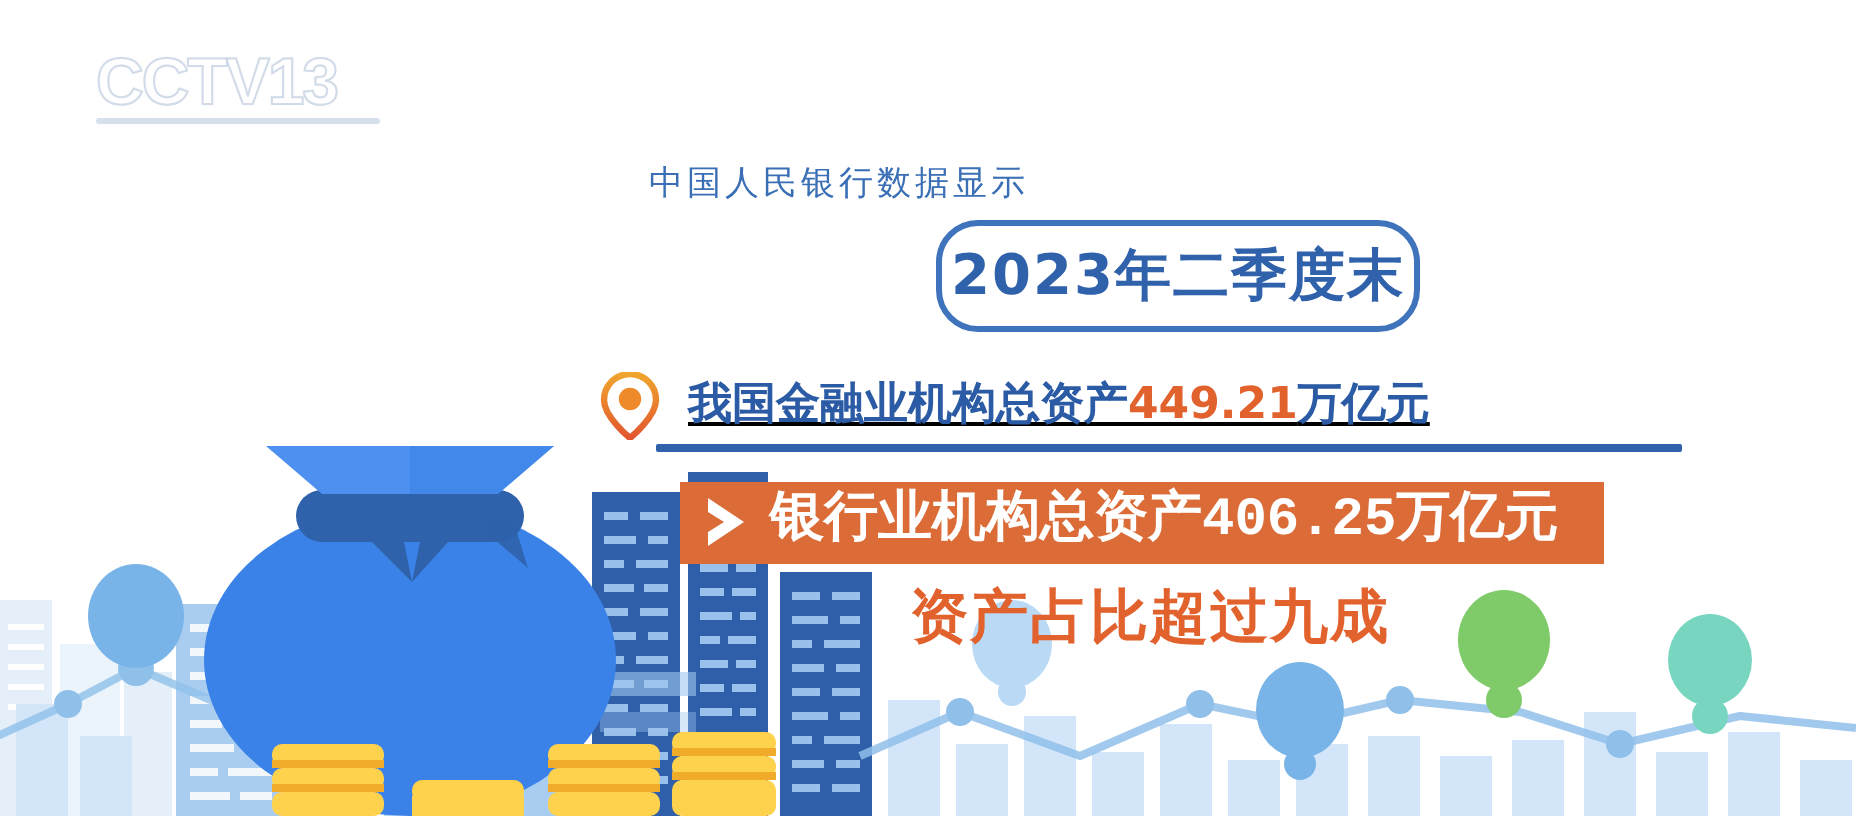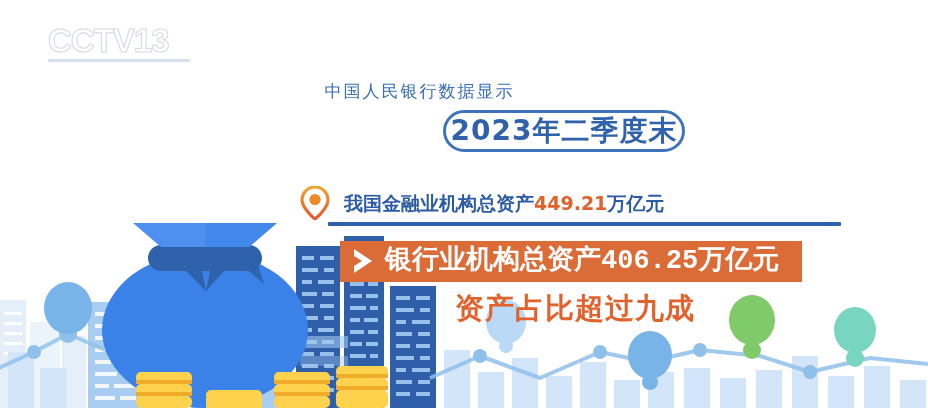--- a/index.html
+++ b/index.html
@@ -70,24 +70,24 @@
     top: 80px;
     width: 839px;
     text-align: center;
     font-size: 17px;
     color: #3a6fb5;
     letter-spacing: 2px;
     font-family: "DejaVu Sans", sans-serif;
   }
   .date-pill {
     position: absolute;
-    left: 443px;
+    left: 468px;
     top: 110px;
     width: 242px;
-    height: 42px;
+    height: 56px;
     box-sizing: border-box;
     border: 3px solid #3f74bd;
     border-radius: 21px;
     display: flex;
     align-items: center;
     justify-content: center;
     text-align: right;
   }
   .date-pill-text {
     font-size: 28px;
@@ -102,26 +102,27 @@
   .line1 {
     position: absolute;
     left: 300px;
     top: 183px;
     display: flex;
     align-items: center;
     height: 40px;
   }
   .pin-icon { width: 30px; height: 34px; margin-right: 14px; }
   .line1-text {
-    font-size: 19px;
+    font-size: 22px;
     font-weight: bold;
     letter-spacing: 0px;
     font-family: "DejaVu Sans", sans-serif;
     white-space: nowrap;
     line-height: 1;
+    text-decoration: underline;
   }
   .t-blue { color: #2b5ba4; }
   .t-orange { color: #e2622e; }
   .line1-rule {
     position: absolute;
     left: 328px;
     top: 222px;
     width: 513px;
     height: 4px;
     background: #2f62ab;

